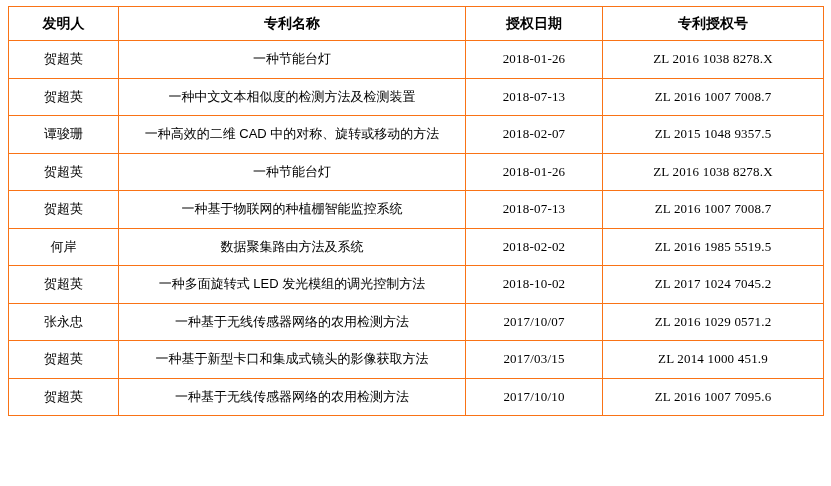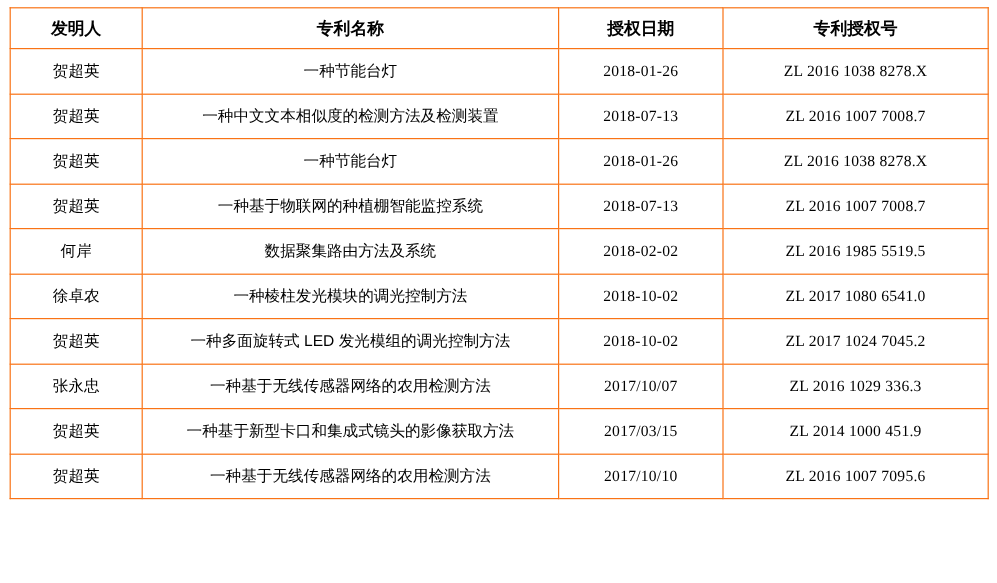--- a/index.html
+++ b/index.html
@@ -81,54 +81,54 @@
         <td class="cell-date">2018-01-26</td>
         <td class="cell-number">ZL 2016 1038 8278.X</td>
       </tr>
       <tr>
         <td class="cell-inventor">贺超英</td>
         <td class="cell-title">一种中文文本相似度的检测方法及检测装置</td>
         <td class="cell-date">2018-07-13</td>
         <td class="cell-number">ZL 2016 1007 7008.7</td>
       </tr>
       <tr>
+        <td class="cell-inventor">谭骏珊</td>
+        <td class="cell-title">一种高效的二维 CAD 中的对称、旋转或移动的方法</td>
+        <td class="cell-date">2018-02-07</td>
+        <td class="cell-number">ZL 2015 1048 9357.5</td>
+      </tr>
+      <tr>
         <td class="cell-inventor">贺超英</td>
         <td class="cell-title">一种节能台灯</td>
         <td class="cell-date">2018-01-26</td>
         <td class="cell-number">ZL 2016 1038 8278.X</td>
       </tr>
       <tr>
         <td class="cell-inventor">贺超英</td>
         <td class="cell-title">一种基于物联网的种植棚智能监控系统</td>
         <td class="cell-date">2018-07-13</td>
         <td class="cell-number">ZL 2016 1007 7008.7</td>
       </tr>
       <tr>
         <td class="cell-inventor">何岸</td>
         <td class="cell-title">数据聚集路由方法及系统</td>
         <td class="cell-date">2018-02-02</td>
         <td class="cell-number">ZL 2016 1985 5519.5</td>
       </tr>
       <tr>
-        <td class="cell-inventor">徐卓农</td>
-        <td class="cell-title">一种棱柱发光模块的调光控制方法</td>
-        <td class="cell-date">2018-10-02</td>
-        <td class="cell-number">ZL 2017 1080 6541.0</td>
-      </tr>
-      <tr>
         <td class="cell-inventor">贺超英</td>
         <td class="cell-title">一种多面旋转式 LED 发光模组的调光控制方法</td>
         <td class="cell-date">2018-10-02</td>
         <td class="cell-number">ZL 2017 1024 7045.2</td>
       </tr>
       <tr>
         <td class="cell-inventor">张永忠</td>
         <td class="cell-title">一种基于无线传感器网络的农用检测方法</td>
         <td class="cell-date">2017/10/07</td>
-        <td class="cell-number">ZL 2016 1029 336.3</td>
+        <td class="cell-number">ZL 2016 1029 0571.2</td>
       </tr>
       <tr>
         <td class="cell-inventor">贺超英</td>
         <td class="cell-title">一种基于新型卡口和集成式镜头的影像获取方法</td>
         <td class="cell-date">2017/03/15</td>
         <td class="cell-number">ZL 2014 1000 451.9</td>
       </tr>
       <tr>
         <td class="cell-inventor">贺超英</td>
         <td class="cell-title">一种基于无线传感器网络的农用检测方法</td>

